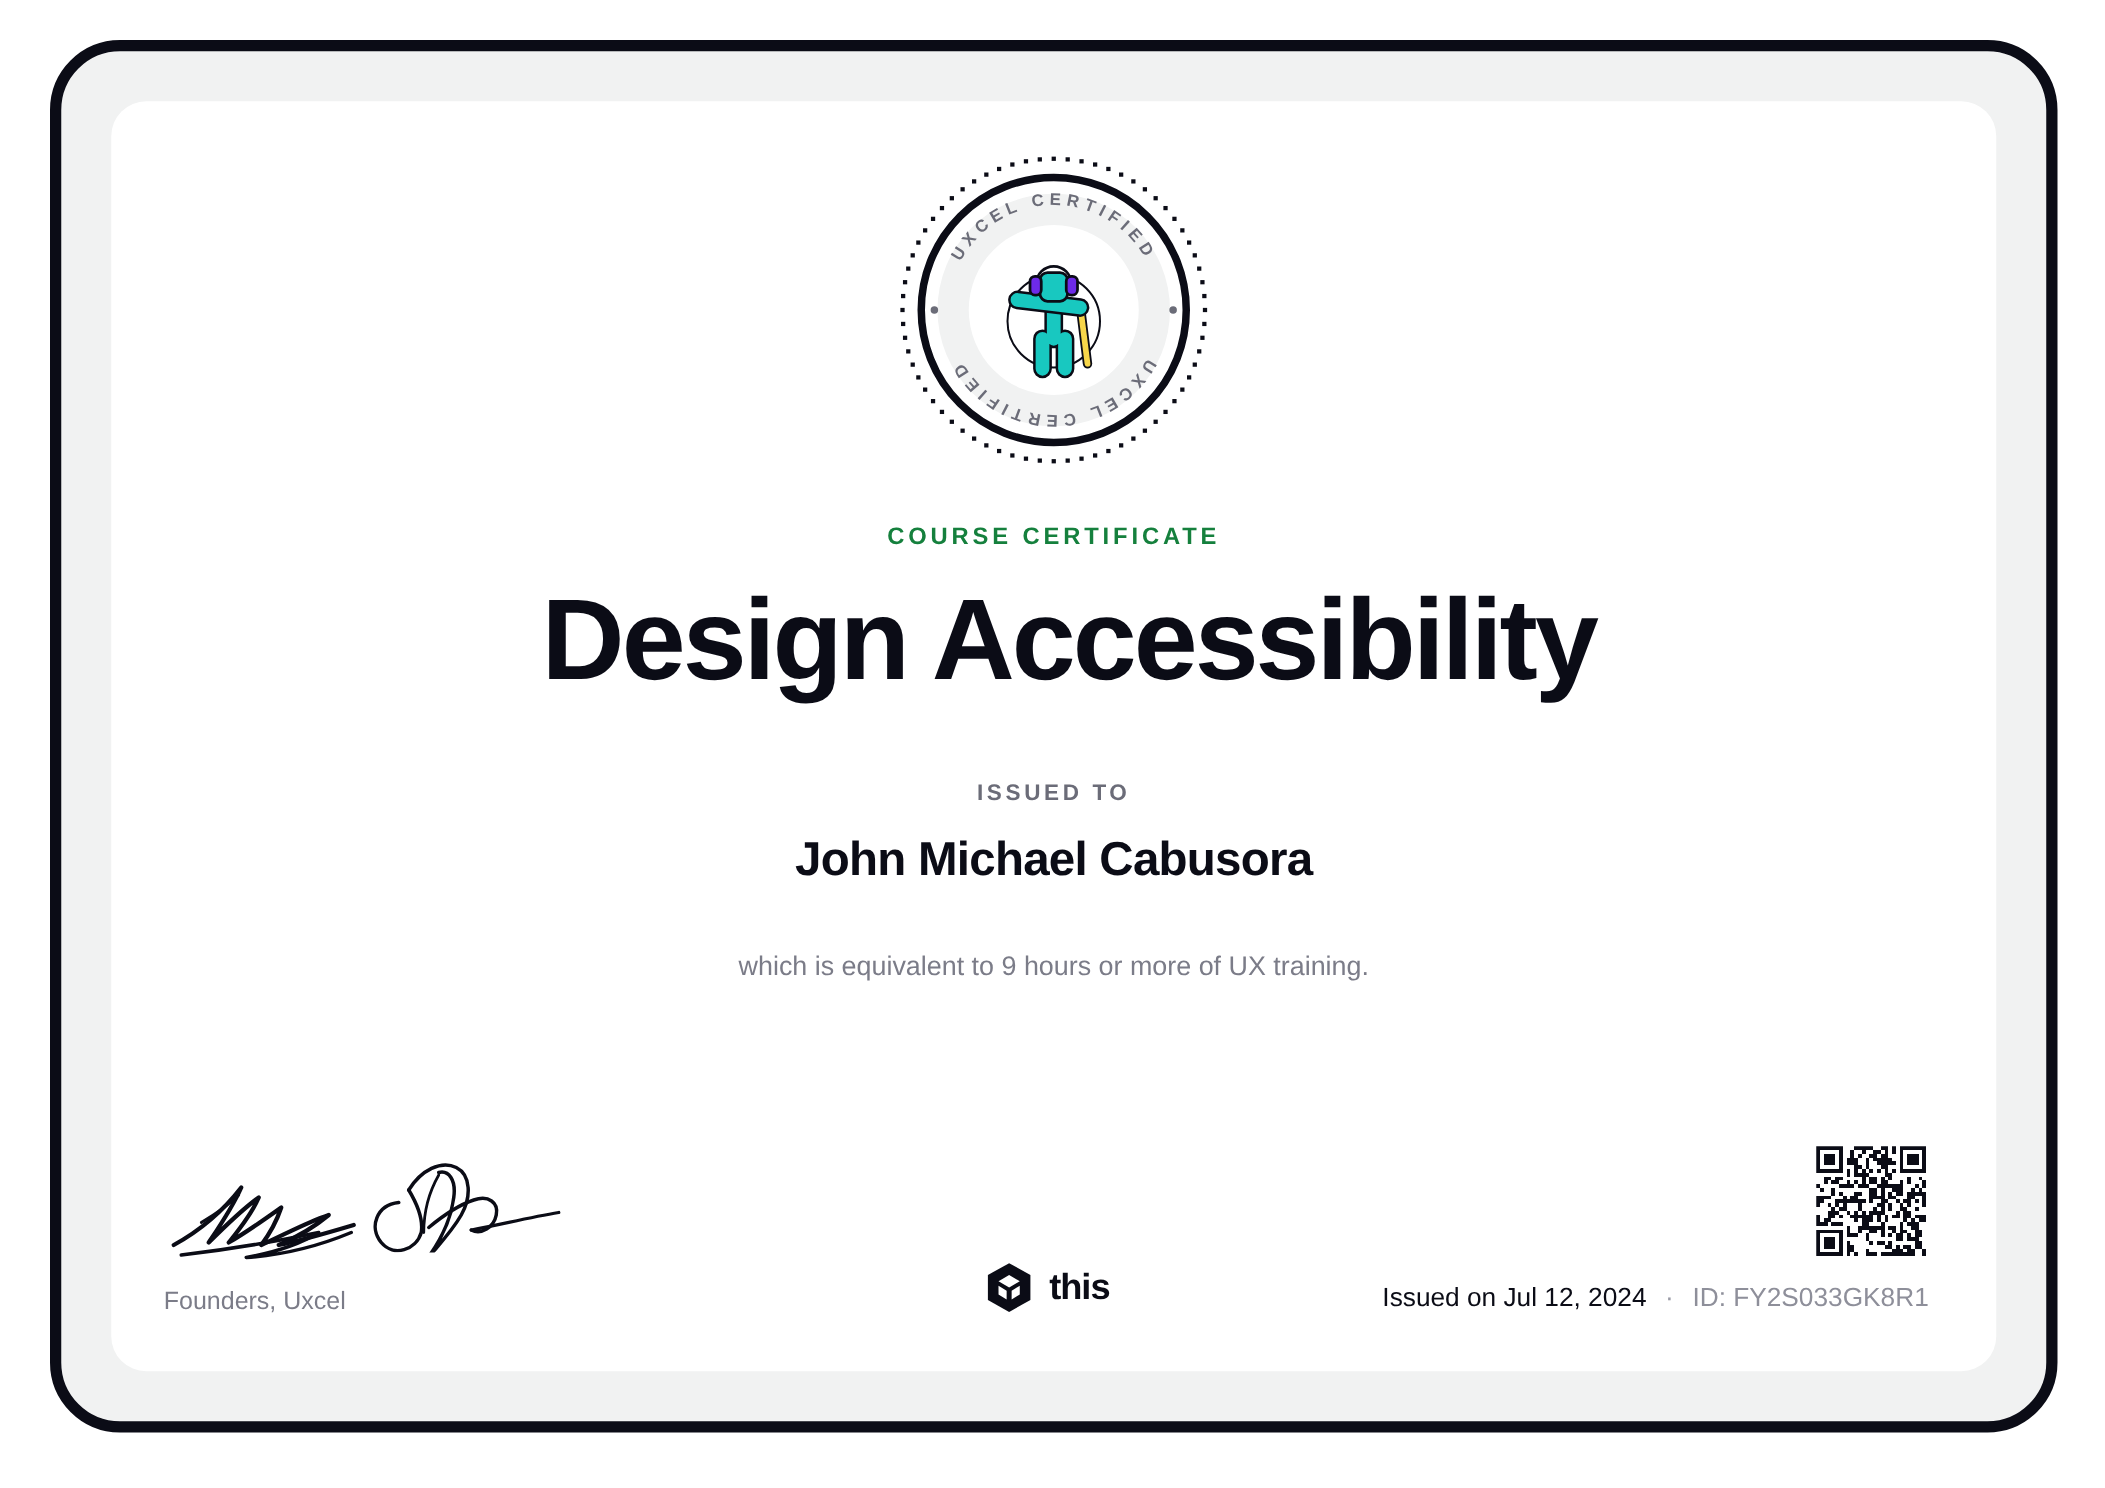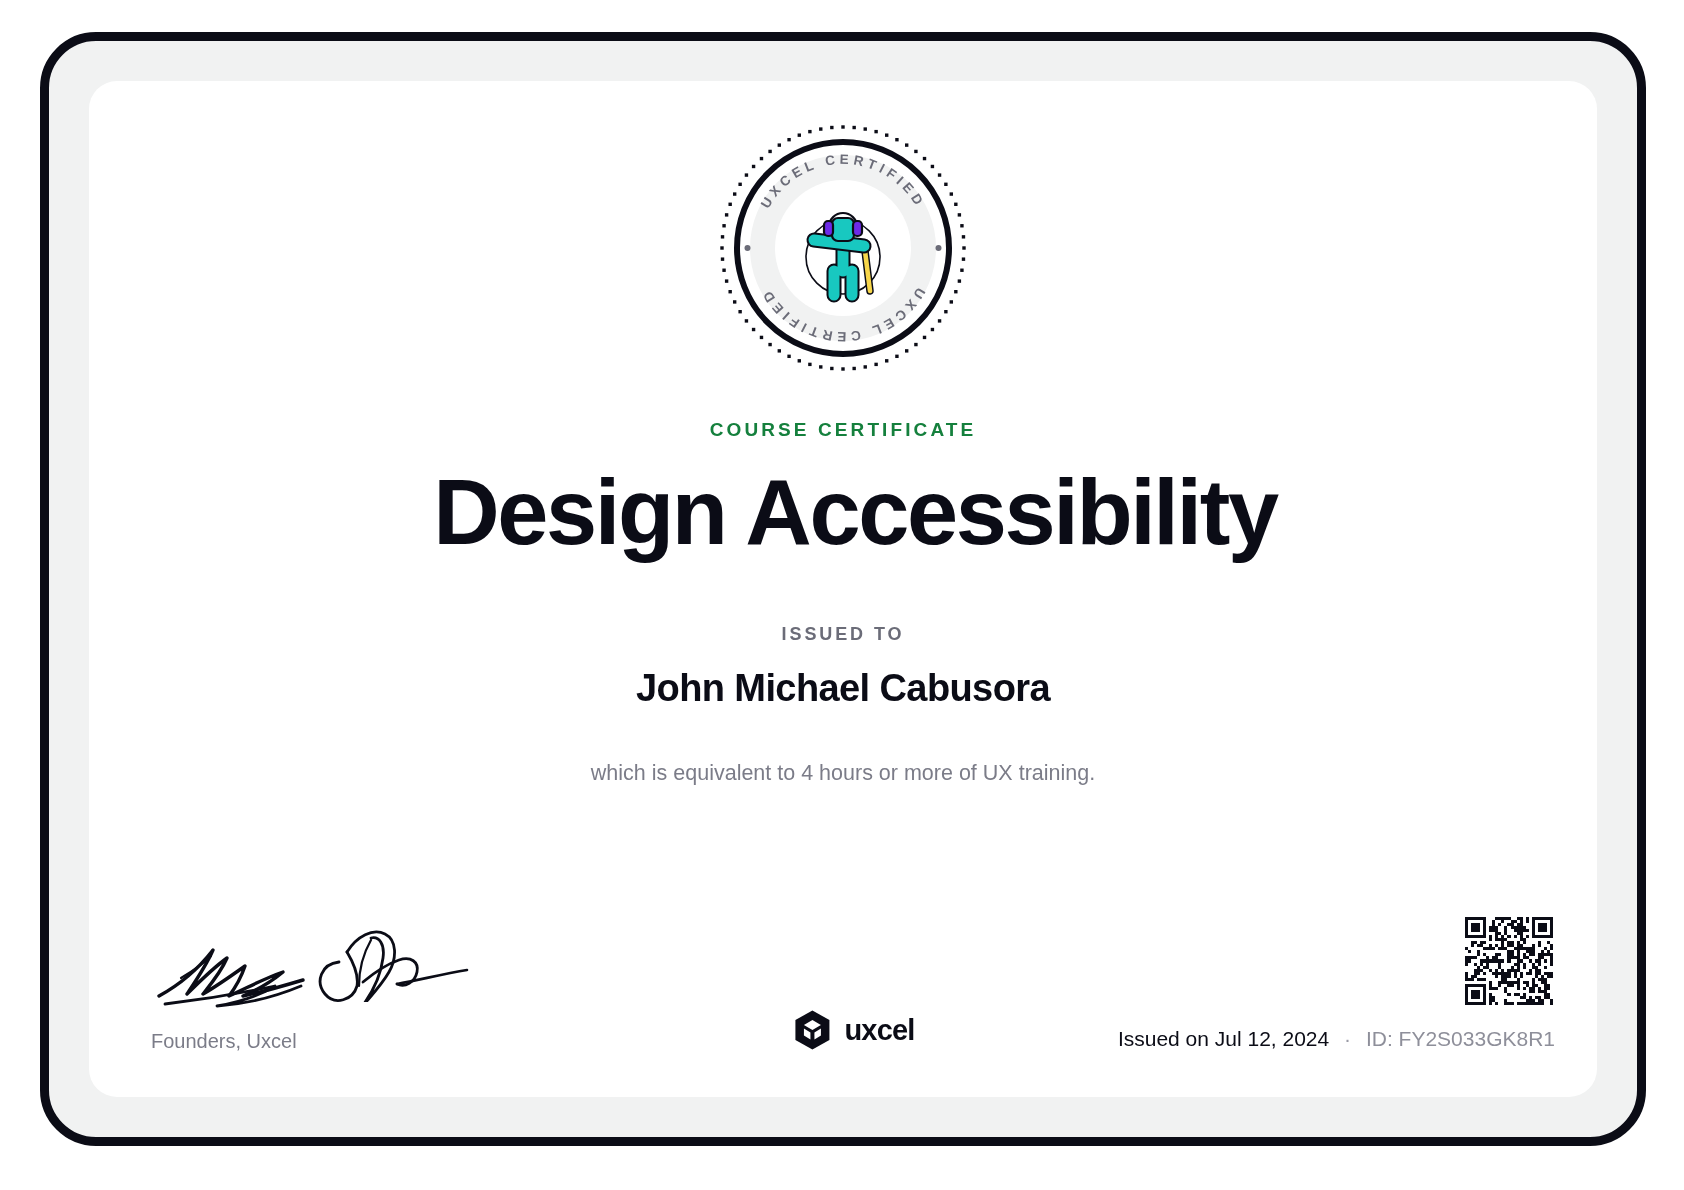--- a/index.html
+++ b/index.html
@@ -98,24 +98,23 @@
     font-size: 21.5px;
     line-height: 1.62;
     color: #7b7c88;
   }
   #description span { display: block; }
 
   
   #footer {
     position: absolute;
     left: 0;
-    right: 0;
+    right: 12px;
     bottom: 0;
     height: 220px;
-    margin-left: 20px;
   }
 
   #signature-block {
     position: absolute;
     left: 42px;
     bottom: 44px;
     width: 380px;
   }
   #signature-images { height: 76px; position: relative; }
   #signature-images svg { position: absolute; left: 0; top: 0; }
@@ -294,21 +293,21 @@
 
     <div id="course-label">COURSE CERTIFICATE</div>
 
     <h1 id="course-title">Design Accessibility</h1>
 
     <div id="recipient-name">John Michael Cabusora</div>
 
     <div id="issued-to-label">ISSUED TO</div>
 
     <div id="description">
-      <span>which is equivalent to 4 hours or more of UX training.</span>
+      <span>which is equivalent to 9 hours or more of UX training.</span>
     </div>
 
     <div id="footer">
 
       <div id="signature-block">
         <div id="signature-images">
           <svg width="300" height="76" viewBox="0 0 300 76" xmlns="http://www.w3.org/2000/svg" aria-hidden="true">
             <g fill="none" stroke="#0b0c16" stroke-linecap="round" stroke-linejoin="round">
               <path d="M8 58 C 30 46, 48 30, 62 12 C 55 28, 44 44, 36 56 C 48 44, 62 30, 76 20
                        C 70 34, 60 46, 52 56 C 66 48, 80 38, 94 28 C 90 40, 84 50, 78 58
@@ -336,21 +335,21 @@
         <div id="signature-role">Founders, Uxcel</div>
       </div>
 
       <div id="brand-logo">
         <svg id="brand-mark" viewBox="0 0 42 42" xmlns="http://www.w3.org/2000/svg">
           <path d="M21 1.5 L38 11 L38 31 L21 40.5 L4 31 L4 11 Z" fill="#0b0c16"></path>
           <path d="M21 11 L29.5 16 L21 21 L12.5 16 Z" fill="#ffffff"></path>
           <path d="M12.5 19.5 L12.5 26.5 L19 30.5 L19 23.5 Z" fill="#ffffff"></path>
           <path d="M29.5 19.5 L29.5 26.5 L23 30.5 L23 23.5 Z" fill="#ffffff"></path>
         </svg>
-        <span id="brand-name">uxcel</span>
+        <span id="brand-name">this</span>
       </div>
 
       <div id="issue-block">
         <svg id="qr-code" viewBox="0 0 29 29" shape-rendering="crispEdges" xmlns="http://www.w3.org/2000/svg">
           <rect width="29" height="29" fill="#ffffff"></rect>
           <g fill="#0b0c16" id="qr-modules">
               <rect x="0" y="0" width="1" height="1"></rect>
               <rect x="1" y="0" width="1" height="1"></rect>
               <rect x="2" y="0" width="1" height="1"></rect>
               <rect x="3" y="0" width="1" height="1"></rect>

